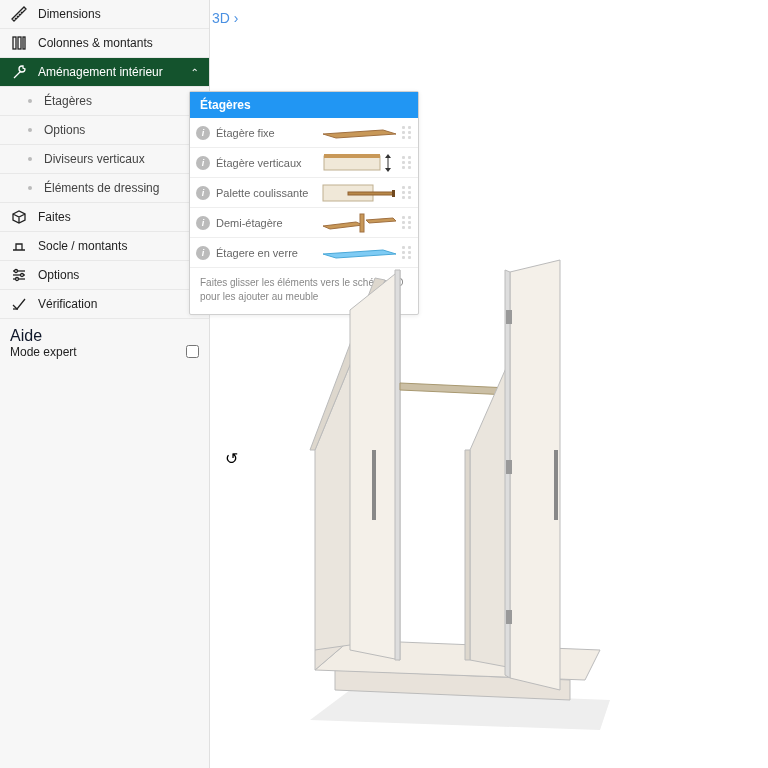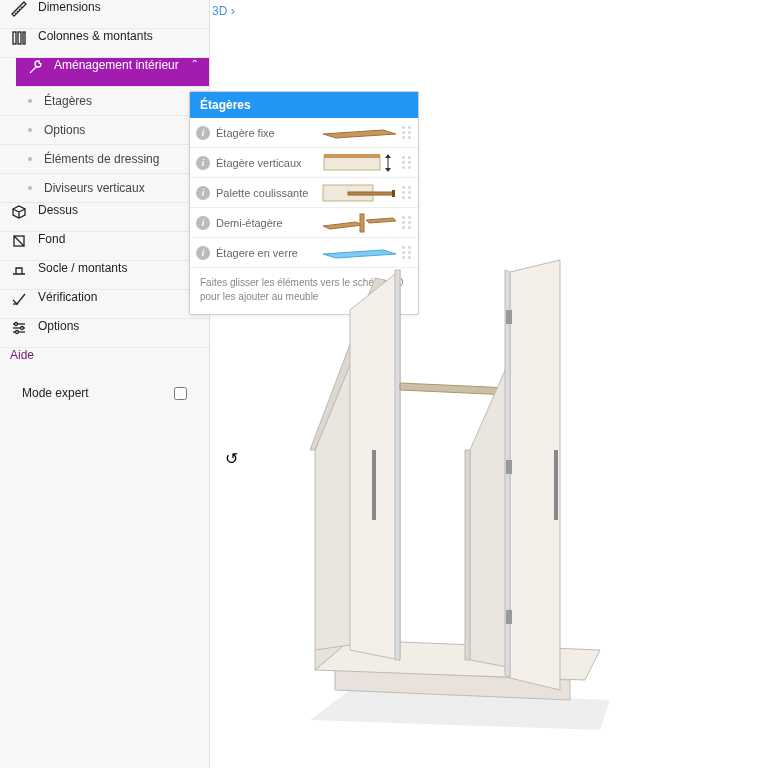--- a/index.html
+++ b/index.html
@@ -1,28 +1,28 @@
 <!DOCTYPE html>
 <html><head>
 <meta charset="utf-8">
 <style>
 * { margin: 0; padding: 0; box-sizing: border-box; font-family: Arial, Helvetica, sans-serif; }
 body { width: 768px; height: 768px; background: #fff; position: relative; overflow: hidden; }
 .sidebar { position: absolute; left: 0; top: 0; width: 210px; height: 768px; background: #f7f7f7; border-right: 1px solid #e0e0e0; }
-.menu-item { display: flex; align-items: flex-start; height: 29px; padding: 0 10px; font-size: 12px; color: #222; cursor: pointer; border-bottom: 1px solid #e8e8e8; }
-.menu-item.active { background: #a21caf; color: #fff; margin-left: 16px; }
+.menu-item { display: flex; align-items: center; height: 29px; padding: 0 10px; font-size: 12px; color: #222; cursor: pointer; border-bottom: 1px solid #e8e8e8; }
+.menu-item.active { background: #14532d; color: #fff; }
 .menu-item .icon { width: 18px; height: 18px; margin-right: 10px; display: flex; align-items: center; justify-content: center; }
 .menu-item .label { flex: 1; }
 .menu-item .chev { font-size: 10px; }
 .submenu-item { display: flex; align-items: center; height: 29px; padding: 0 10px 0 28px; font-size: 12px; color: #444; cursor: pointer; border-bottom: 1px solid #e8e8e8; }
 .submenu-item .dot { width: 4px; height: 4px; border-radius: 50%; background: #bbb; margin-right: 12px; }
-.plain-item { display: flex; align-items: flex-start; height: 26px; padding: 0 10px; font-size: 12px; color: #701a75; cursor: pointer; }
-.checkbox-item { display: flex; align-items: flex-end; justify-content: space-between; height: 26px; padding: 0 22px; font-size: 12px; color: #222; }
+.plain-item { display: flex; align-items: flex-end; height: 26px; padding: 0 10px; font-size: 16px; color: #0f172a; cursor: pointer; }
+.checkbox-item { display: flex; align-items: flex-start; justify-content: space-between; height: 26px; padding: 0 10px; font-size: 12px; color: #222; }
 .checkbox-item input { width: 13px; height: 13px; }
-.breadcrumb { position: absolute; left: 212px; top: 4px; font-size: 12px; color: #999; }
+.breadcrumb { position: absolute; left: 212px; top: 10px; font-size: 14px; color: #999; }
 .breadcrumb span { color: #4a90e2; }
 .popup { position: absolute; left: 189px; top: 91px; width: 230px; background: #fff; border: 1px solid #d0d0d0; border-radius: 2px; box-shadow: 0 1px 4px rgba(0,0,0,0.08); }
 .popup-header { background: #2196f3; color: #fff; font-size: 12px; font-weight: bold; padding: 6px 10px; }
 .popup-row { display: flex; align-items: center; height: 30px; padding: 0 6px; font-size: 11px; color: #666; border-bottom: 1px solid #eee; }
 .popup-row:last-of-type { border-bottom: none; }
 .popup-row .info { width: 14px; height: 14px; border-radius: 50%; background: #bbb; color: #fff; font-size: 9px; font-style: italic; display: flex; align-items: center; justify-content: center; margin-right: 6px; font-weight: bold; }
 .popup-row .name { flex: 1; }
 .popup-row .thumb { width: 80px; height: 22px; margin-right: 4px; }
 .popup-row .drag { width: 10px; height: 14px; display: grid; grid-template-columns: 1fr 1fr; gap: 2px; opacity: 0.3; }
 .popup-row .drag span { width: 3px; height: 3px; background: #888; border-radius: 1px; }
@@ -70,73 +70,64 @@
   <div class="submenu-item">
       <span class="dot"></span>
       <span>Étagères</span>
     </div>
   <div class="submenu-item">
       <span class="dot"></span>
       <span>Options</span>
     </div>
   <div class="submenu-item">
       <span class="dot"></span>
+      <span>Diviseurs verticaux</span>
+    </div>
+  <div class="submenu-item">
+      <span class="dot"></span>
       <span>Éléments de dressing</span>
     </div>
-  <div class="submenu-item">
-      <span class="dot"></span>
-      <span>Diviseurs verticaux</span>
-    </div>
   <div class="menu-item">
     <span class="icon">
         <svg class="icon-svg" viewBox="0 0 18 18">
           <path d="M3 6 L9 3 L15 6 L15 12 L9 15 L3 12 Z M3 6 L9 9 L15 6 M9 9 L9 15"></path>
         </svg>
       </span>
-    <span class="label">Dessus</span>
-  </div>
-  <div class="menu-item">
-    <span class="icon">
-        <svg class="icon-svg" viewBox="0 0 18 18">
-          <rect x="4" y="4" width="10" height="10"></rect>
-          <line x1="4" y1="4" x2="14" y2="14"></line>
-        </svg>
-      </span>
-    <span class="label">Fond</span>
+    <span class="label">Faites</span>
   </div>
   <div class="menu-item">
     <span class="icon">
         <svg class="icon-svg" viewBox="0 0 18 18">
           <path d="M3 13 L15 13 M6 13 L6 7 L12 7 L12 13"></path>
         </svg>
       </span>
     <span class="label">Socle / montants</span>
-  </div>
-  <div class="menu-item">
-    <span class="icon">
-        <svg class="icon-svg" viewBox="0 0 18 18">
-          <path d="M3 10 L7 14 L15 4"></path>
-          <line x1="3" y1="14" x2="8" y2="14"></line>
-        </svg>
-      </span>
-    <span class="label">Vérification</span>
   </div>
   <div class="menu-item">
     <span class="icon">
         <svg class="icon-svg" viewBox="0 0 18 18">
           <line x1="3" y1="5" x2="15" y2="5"></line>
           <line x1="3" y1="9" x2="15" y2="9"></line>
           <line x1="3" y1="13" x2="15" y2="13"></line>
           <circle cx="6" cy="5" r="1.5" fill="#fff"></circle>
           <circle cx="12" cy="9" r="1.5" fill="#fff"></circle>
           <circle cx="7" cy="13" r="1.5" fill="#fff"></circle>
         </svg>
       </span>
     <span class="label">Options</span>
   </div>
+  <div class="menu-item">
+    <span class="icon">
+        <svg class="icon-svg" viewBox="0 0 18 18">
+          <path d="M3 10 L7 14 L15 4"></path>
+          <line x1="3" y1="14" x2="8" y2="14"></line>
+        </svg>
+      </span>
+    <span class="label">Vérification</span>
+  </div>
   <div class="plain-item">
       <span>Aide</span>
     </div>
   <div class="checkbox-item">
     <span>Mode expert</span>
     <input type="checkbox" style="">
   </div>
 </div>
 
 <div class="popup">

